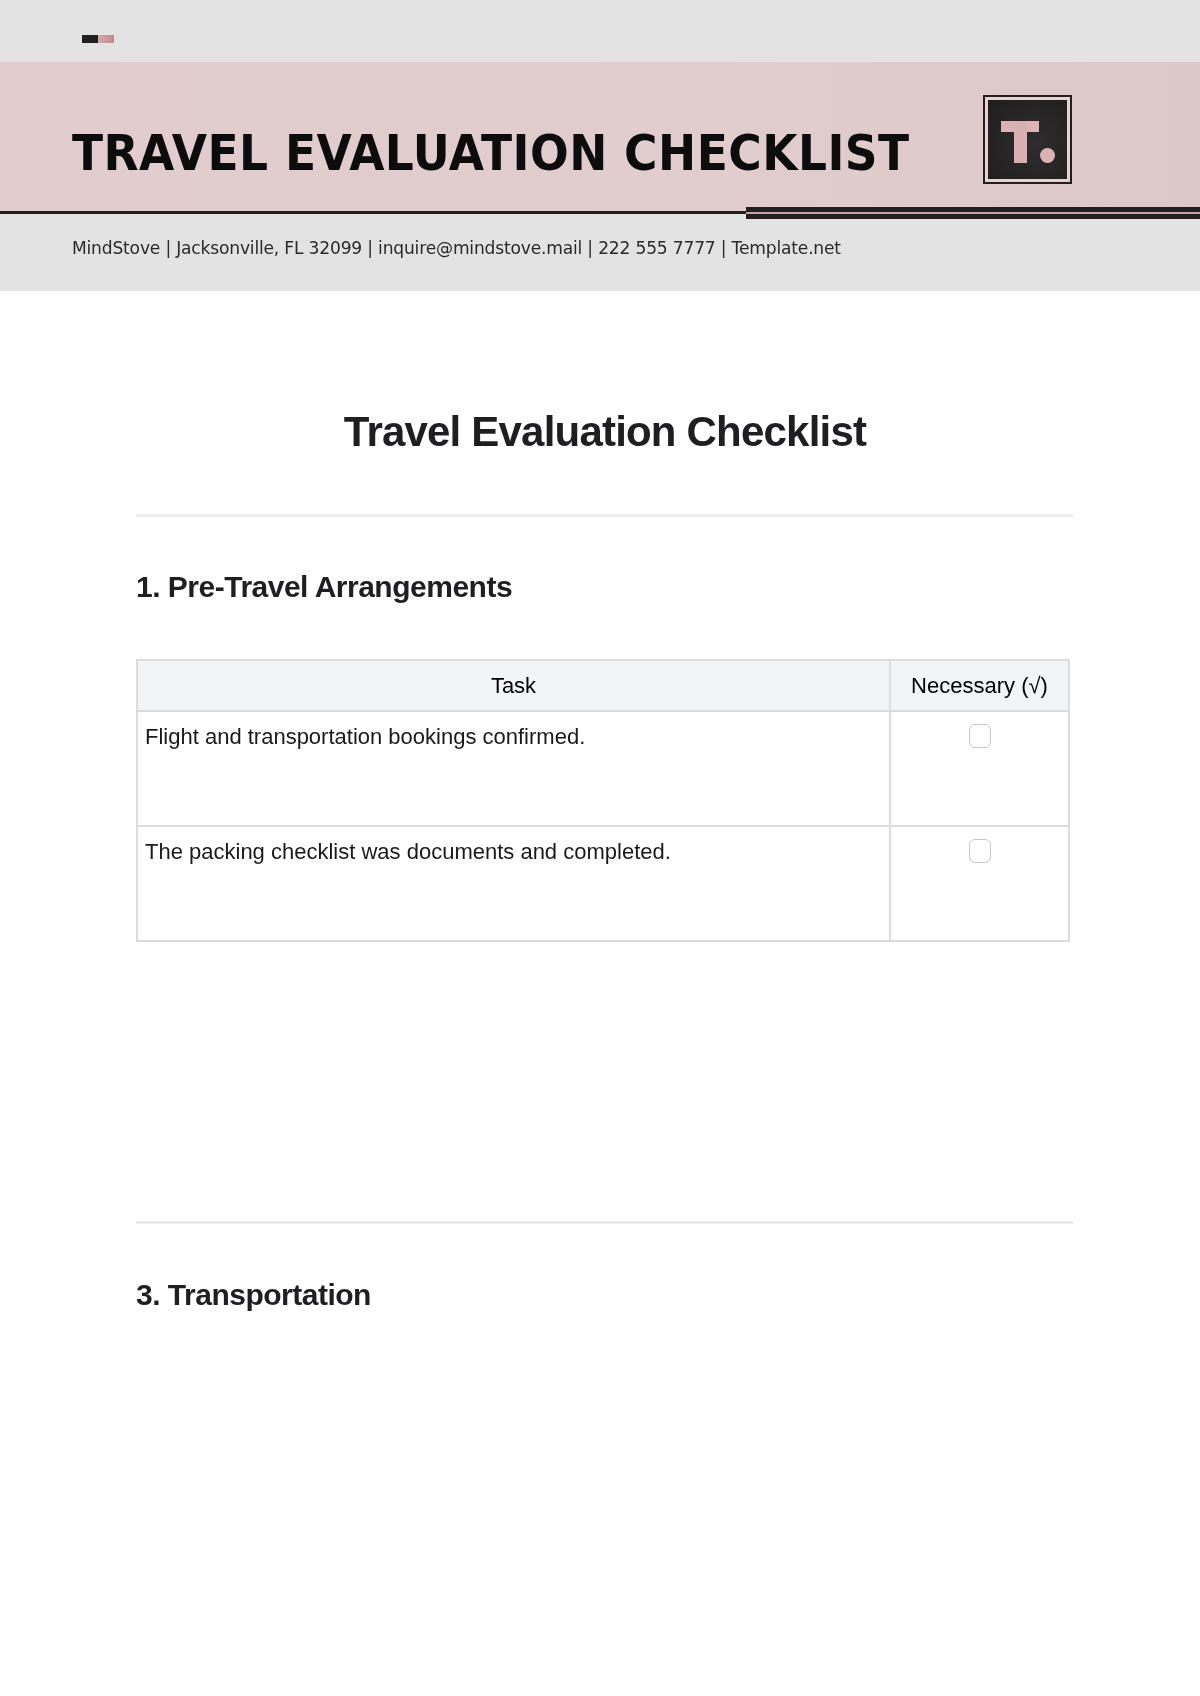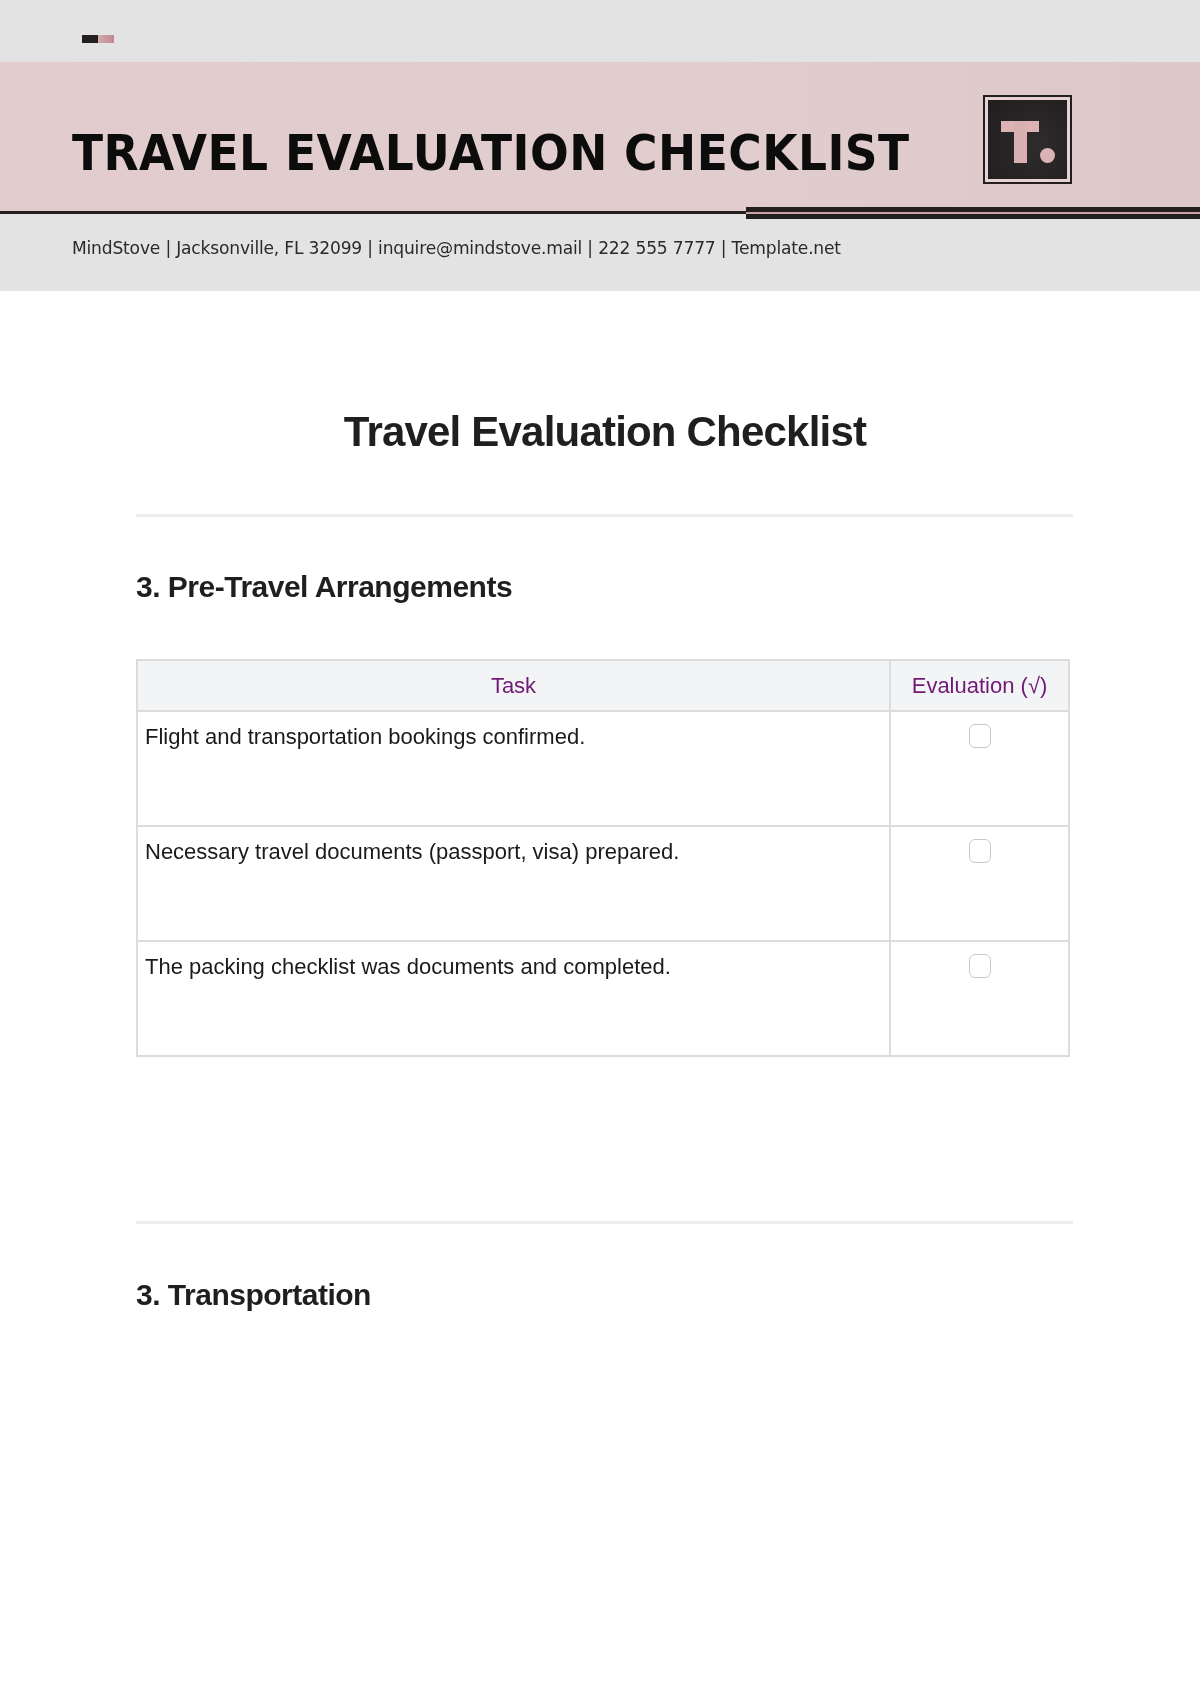--- a/index.html
+++ b/index.html
@@ -35,21 +35,21 @@
 
   .doc-title { position: absolute; left: 0; top: 408px; width: 1210px; text-align: center; font-size: 42px;
                font-weight: bold; color: #1f1f22; letter-spacing: -0.8px; }
 
   .divider { position: absolute; left: 136px; width: 937px; height: 3px; background: #ececec; }
 
   .section-heading { position: absolute; left: 136px; font-size: 30px; font-weight: bold; color: #1f1f22; letter-spacing: -0.5px; }
 
   table.tasks { position: absolute; left: 136px; top: 659px; width: 934px; border-collapse: collapse; }
   table.tasks th, table.tasks td { border: 2px solid #dcdcdc; }
-  table.tasks th { background: #f3f4f6; height: 51px; font-weight: normal; font-size: 22px; color: #701a75; text-align: center; }
+  table.tasks th { background: #f3f4f6; height: 51px; font-weight: normal; font-size: 22px; color: #000000; text-align: center; }
   table.tasks th.task-col { width: 753px; }
   table.tasks td { height: 115px; vertical-align: top; font-size: 22px; color: #1a1a1a; padding: 12px 7px; margin-left: 7px; }
   table.tasks td.check-cell { text-align: center; padding-top: 12px; }
   .checkbox { display: inline-block; width: 22px; height: 24px; border: 1.5px solid #c8c8c8; border-radius: 6px; background: #fff; }
 </style>
 </head>
 <body>
 
 <div class="header">
   <div class="mark">
@@ -67,36 +67,32 @@
       <div class="logo-dot"></div>
     </div>
   </div>
   <div class="contact">MindStove | Jacksonville, FL 32099 | inquire@mindstove.mail | 222 555 7777 | Template.net</div>
 </div>
 
 <h1 class="doc-title">Travel Evaluation Checklist</h1>
 
 <div class="divider" style="top:514px;"></div>
 
-<h2 class="section-heading" style="top:570px;">3. Pre-Travel Arrangements</h2>
+<h2 class="section-heading" style="top:570px;">1. Pre-Travel Arrangements</h2>
 
 <table class="tasks">
   <thead>
     <tr>
       <th class="task-col">Task</th>
-      <th>Evaluation (√)</th>
+      <th>Necessary (√)</th>
     </tr>
   </thead>
   <tbody>
     <tr>
       <td>Flight and transportation bookings confirmed.</td>
-      <td class="check-cell"><span class="checkbox"></span></td>
-    </tr>
-    <tr>
-      <td>Necessary travel documents (passport, visa) prepared.</td>
       <td class="check-cell"><span class="checkbox"></span></td>
     </tr>
     <tr>
       <td>The packing checklist was documents and completed.</td>
       <td class="check-cell"><span class="checkbox"></span></td>
     </tr>
   </tbody>
 </table>
 
 <div class="divider" style="top:1221px;"></div>

